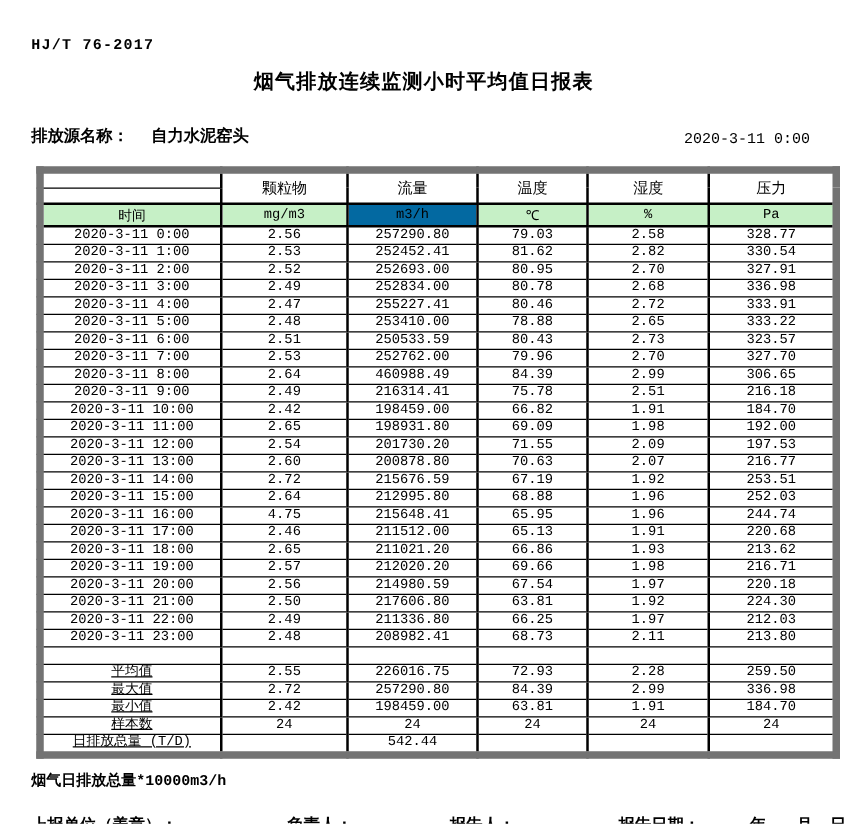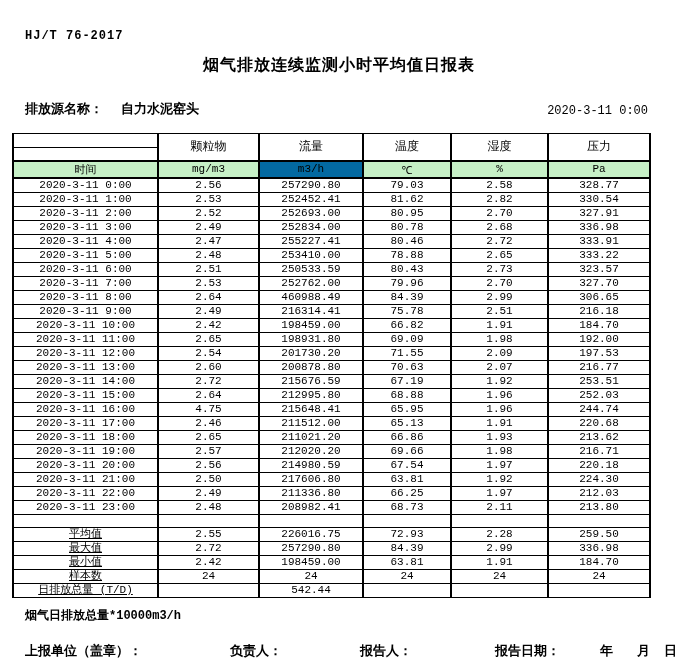--- a/index.html
+++ b/index.html
@@ -6,21 +6,21 @@
   body { background:#ffffff; font-family:"Liberation Mono","DejaVu Sans Mono",monospace; color:#000; }
   .page { position:relative; width:678px; height:659px; background:#fff; overflow:hidden; }
 
   .doc-standard { padding-top:29px; margin-left:25px; font-size:12px; font-weight:bold; letter-spacing:1px; }
   .doc-title { text-align:center; font-size:16px; font-weight:bold; margin-top:12px; letter-spacing:1px; }
   .doc-subheader { display:flex; justify-content:space-between; align-items:flex-end; margin:24px 30px 0 25px; }
   .source-line { font-size:13px; font-weight:bold; }
   .source-line .source-name { margin-left:18px; }
   .report-datetime { font-size:12px; }
 
-  table.report { border-collapse:collapse; table-layout:fixed; margin:15px 0 0 12px; border:1px solid #737373; }
+  table.report { border-collapse:collapse; table-layout:fixed; margin:15px 0 0 29px; border:6px solid #737373; }
   table.report td, table.report th {
     border:1px solid #000; border-left-width:2px; border-right-width:2px;
     text-align:center; vertical-align:middle; padding:0;
     font-weight:normal; white-space:nowrap; overflow:hidden;
   }
   .w-time{width:145px;} .w-pm{width:101px;} .w-flow{width:104px;}
   .w-temp{width:88px;} .w-hum{width:97px;} .w-pres{width:102px;}
 
   tr.head-a th { font-size:12px; height:14px; border-bottom:2px solid #000; }
   tr.head-a td.empty-split-top { height:14px; border-bottom:1px solid #000; }

